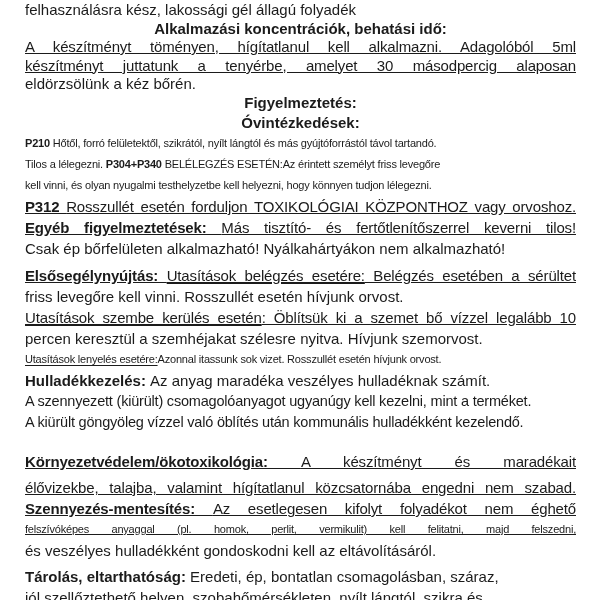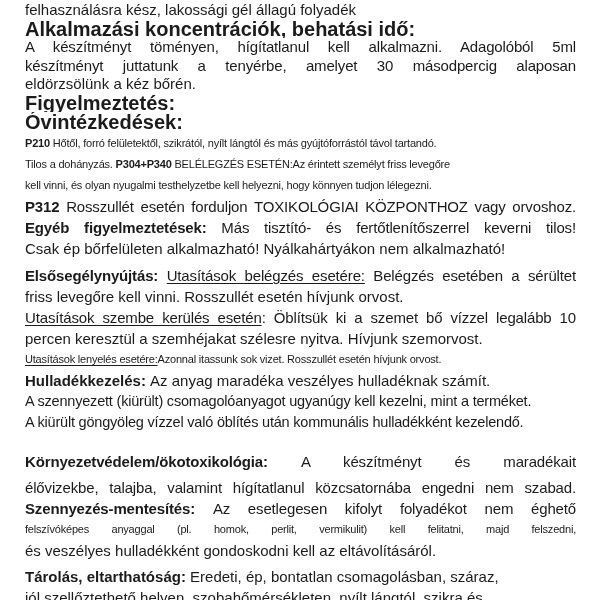--- a/index.html
+++ b/index.html
@@ -26,23 +26,24 @@
     line-height: 21px;
     white-space: nowrap;
     overflow: hidden;
     text-align: left;
   }
   .line.justify {
     white-space: normal;
     text-align: justify;
     text-align-last: justify;
     letter-spacing: -0.15px;
+    text-decoration: underline;
   }
   .line.tight   { line-height: 18.5px; }
-  .line.heading { font-size: 20px; }
+  .line.heading { font-size: 15px; text-align: center; }
   .line.sm      { font-size: 14.5px; letter-spacing: -0.2px; }
   .line.xs      { font-size: 11px; letter-spacing: -0.2px; }
   .line.mt2 { margin-top: 18px; }
   .line.mt5 { margin-top: 5px; }
   .line.mt6 { margin-top: 6px; }
   .seg   { }
   .seg.b { font-weight: 700; }
   .seg.u { text-decoration: underline; text-underline-offset: 2px; }
 </style>
 </head>
@@ -50,21 +51,21 @@
 
 <main id="doc">
     <div class="line tight"><span class="seg">felhasználásra kész, lakossági gél állagú folyadék</span></div>
     <div class="line heading tight"><span class="seg b">Alkalmazási koncentrációk, behatási idő:</span></div>
     <div class="line justify tight"><span class="seg">A készítményt töményen, hígítatlanul kell alkalmazni. Adagolóból 5ml</span></div>
     <div class="line justify tight"><span class="seg">készítményt juttatunk a tenyérbe, amelyet 30 másodpercig alaposan</span></div>
     <div class="line tight"><span class="seg">eldörzsölünk a kéz bőrén.</span></div>
     <div class="line heading tight"><span class="seg b">Figyelmeztetés:</span></div>
     <div class="line heading"><span class="seg b">Óvintézkedések:</span></div>
     <div class="line xs"><span class="seg b">P210 </span><span class="seg">Hőtől, forró felületektől, szikrától, nyílt lángtól és más gyújtóforrástól távol tartandó.</span></div>
-    <div class="line xs"><span class="seg">Tilos a dohányzás. </span><span class="seg b">P304+P340 </span><span class="seg">BELÉLEGZÉS ESETÉN:Az érintett személyt friss levegőre</span></div>
+    <div class="line xs"><span class="seg">Tilos a lélegezni. </span><span class="seg b">P304+P340 </span><span class="seg">BELÉLEGZÉS ESETÉN:Az érintett személyt friss levegőre</span></div>
     <div class="line xs"><span class="seg">kell vinni, és olyan nyugalmi testhelyzetbe kell helyezni, hogy könnyen tudjon lélegezni.</span></div>
     <div class="line justify"><span class="seg b">P312 </span><span class="seg">Rosszullét esetén forduljon TOXIKOLÓGIAI KÖZPONTHOZ vagy orvoshoz.</span></div>
     <div class="line justify"><span class="seg b">Egyéb figyelmeztetések: </span><span class="seg">Más tisztító- és fertőtlenítőszerrel keverni tilos!</span></div>
     <div class="line"><span class="seg">Csak ép bőrfelületen alkalmazható! Nyálkahártyákon nem alkalmazható!</span></div>
     <div class="line justify mt6"><span class="seg b">Elsősegélynyújtás: </span><span class="seg u">Utasítások belégzés esetére:</span><span class="seg"> Belégzés esetében a sérültet</span></div>
     <div class="line"><span class="seg">friss levegőre kell vinni. Rosszullét esetén hívjunk orvost.</span></div>
     <div class="line justify"><span class="seg u">Utasítások szembe kerülés esetén</span><span class="seg">: Öblítsük ki a szemet bő vízzel legalább 10</span></div>
     <div class="line"><span class="seg">percen keresztül a szemhéjakat szélesre nyitva. Hívjunk szemorvost.</span></div>
     <div class="line xs"><span class="seg u">Utasítások lenyelés esetére:</span><span class="seg">Azonnal itassunk sok vizet. Rosszullét esetén hívjunk orvost.</span></div>
     <div class="line"><span class="seg b">Hulladékkezelés: </span><span class="seg">Az anyag maradéka veszélyes hulladéknak számít.</span></div>

